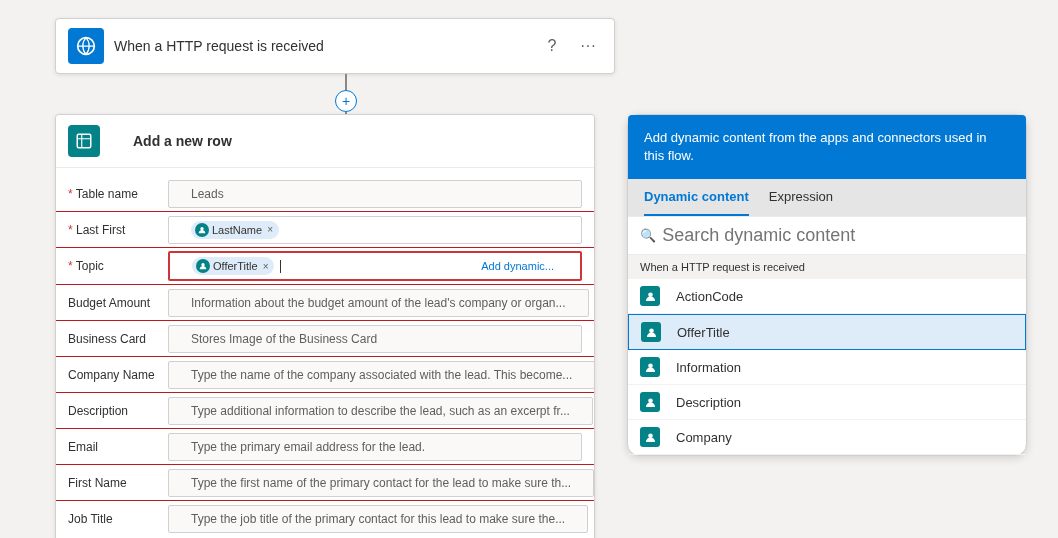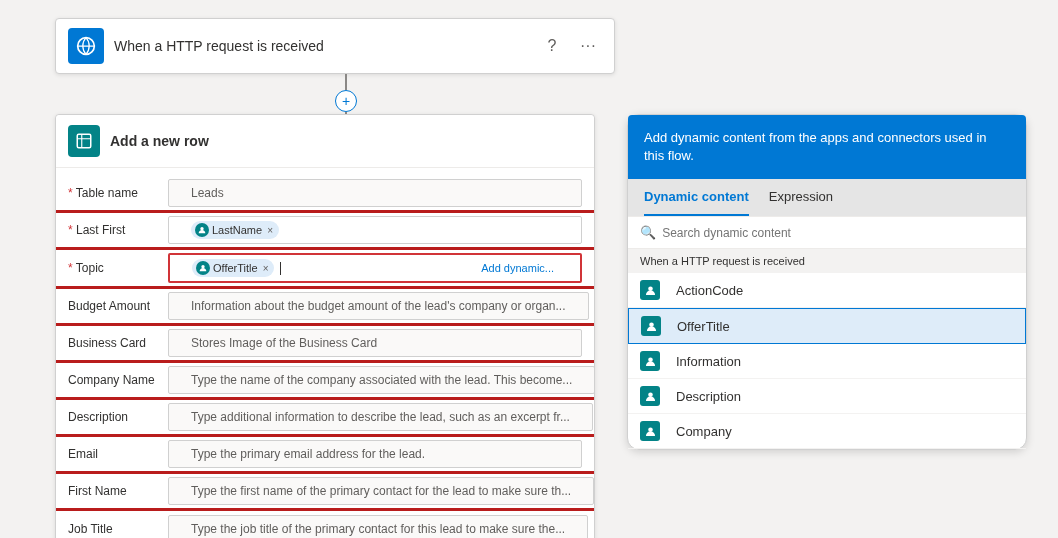--- a/index.html
+++ b/index.html
@@ -135,20 +135,21 @@
       box-shadow: 0 1px 4px rgba(0,0,0,0.1);
     }
 
     .card-header {
       display: flex;
       align-items: center;
       padding: 10px 12px;
       border-bottom: 1px solid #edebe9;
       background: white;
       border-radius: 4px 4px 0 0;
+      gap: 23px;
     }
 
     .card-icon-wrap {
       width: 32px;
       height: 32px;
       background: #038387;
       border-radius: 4px;
       display: flex;
       align-items: center;
       justify-content: center;
@@ -171,21 +172,21 @@
     
     .form-body {
       padding: 8px 0;
     }
 
     .form-row {
       display: flex;
       align-items: center;
       min-height: 36px;
       padding: 3px 12px;
-      border-bottom: 3px solid #b91c1c;
+      border-bottom: 1px solid #b91c1c;
     }
 
     .form-row:last-child {
       border-bottom: none;
     }
 
     .field-label {
       width: 100px;
       font-size: 12px;
       color: #323130;
@@ -336,21 +337,21 @@
       border-bottom: 1px solid #edebe9;
       display: flex;
       align-items: center;
       gap: 6px;
       background: white;
     }
 
     .panel-search input {
       border: none;
       outline: none;
-      font-size: 12px;
+      font-size: 18px;
       color: #323130;
       flex: 1;
       background: transparent;
     }
 
     .search-icon {
       color: #605e5c;
       font-size: 13px;
     }
 

